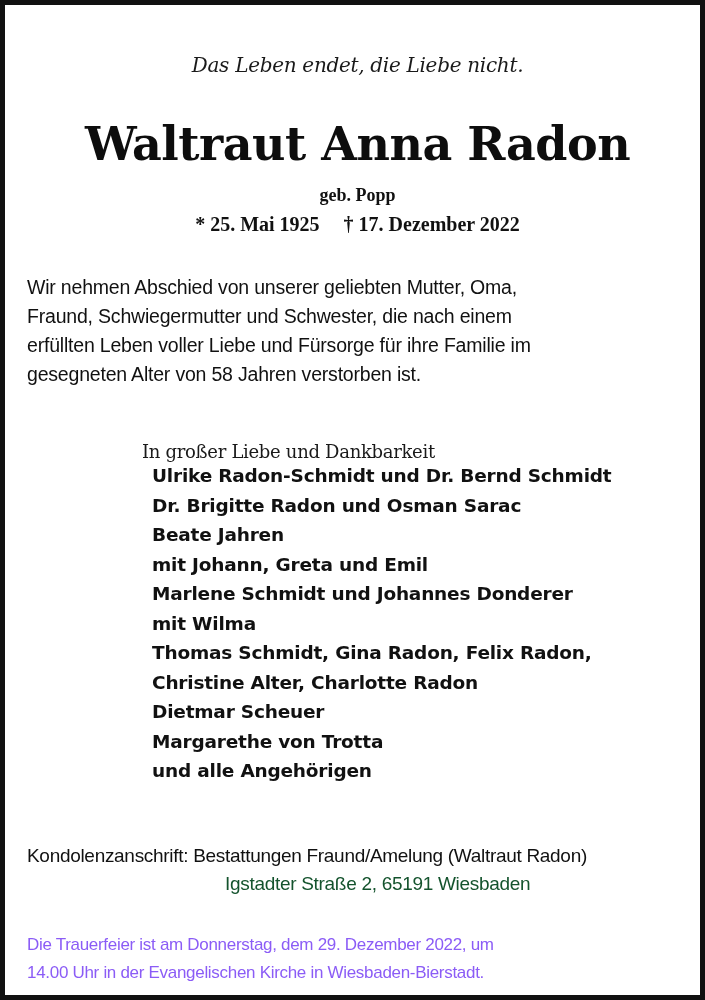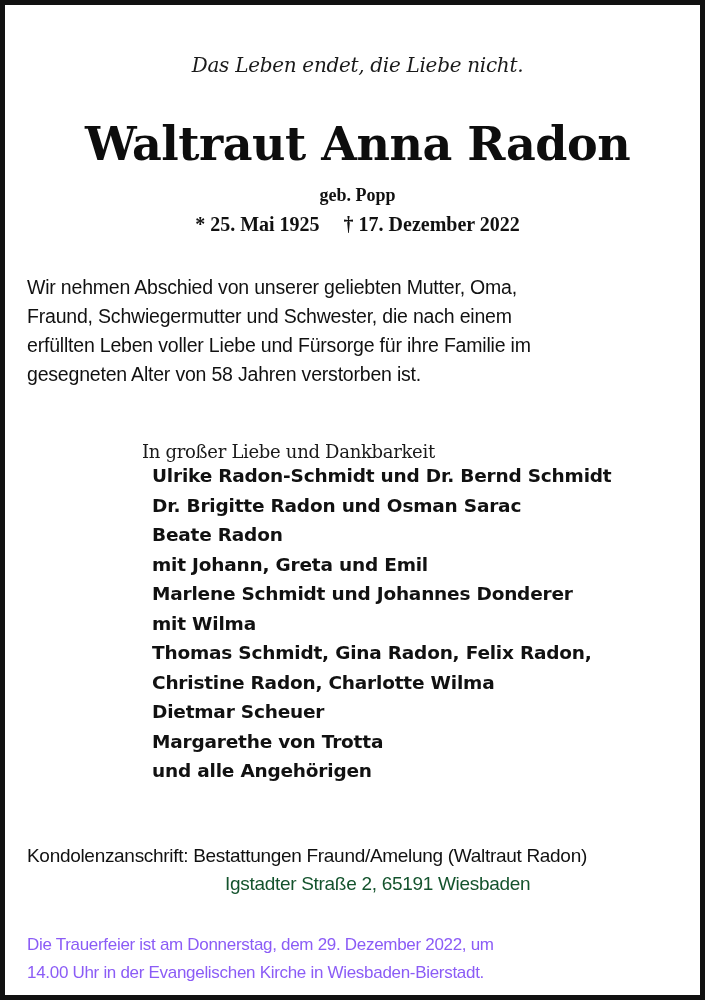--- a/index.html
+++ b/index.html
@@ -159,26 +159,26 @@
     <div>Fraund, Schwiegermutter und Schwester, die nach einem</div>
     <div>erfüllten Leben voller Liebe und Fürsorge für ihre Familie im</div>
     <div>gesegneten Alter von 58 Jahren verstorben ist.</div>
   </div>
 
   <div class="abs greeting">In großer Liebe und Dankbarkeit</div>
 
   <div class="abs family">
     <div>Ulrike Radon-Schmidt und Dr. Bernd Schmidt</div>
     <div>Dr. Brigitte Radon und Osman Sarac</div>
-    <div>Beate Radon</div>
+    <div>Beate Jahren</div>
     <div>mit Johann, Greta und Emil</div>
     <div>Marlene Schmidt und Johannes Donderer</div>
     <div>mit Wilma</div>
     <div>Thomas Schmidt, Gina Radon, Felix Radon,</div>
-    <div>Christine Radon, Charlotte Wilma</div>
+    <div>Christine Alter, Charlotte Radon</div>
     <div>Dietmar Scheuer</div>
     <div>Margarethe von Trotta</div>
     <div>und alle Angehörigen</div>
   </div>
 
   <div class="abs condolence">Kondolenzanschrift: Bestattungen Fraund/Amelung (Waltraut Radon)</div>
   <div class="abs address">Igstadter Straße 2, 65191 Wiesbaden</div>
 
   <div class="abs service">
     <div>Die Trauerfeier ist am Donnerstag, dem 29. Dezember 2022, um</div>

